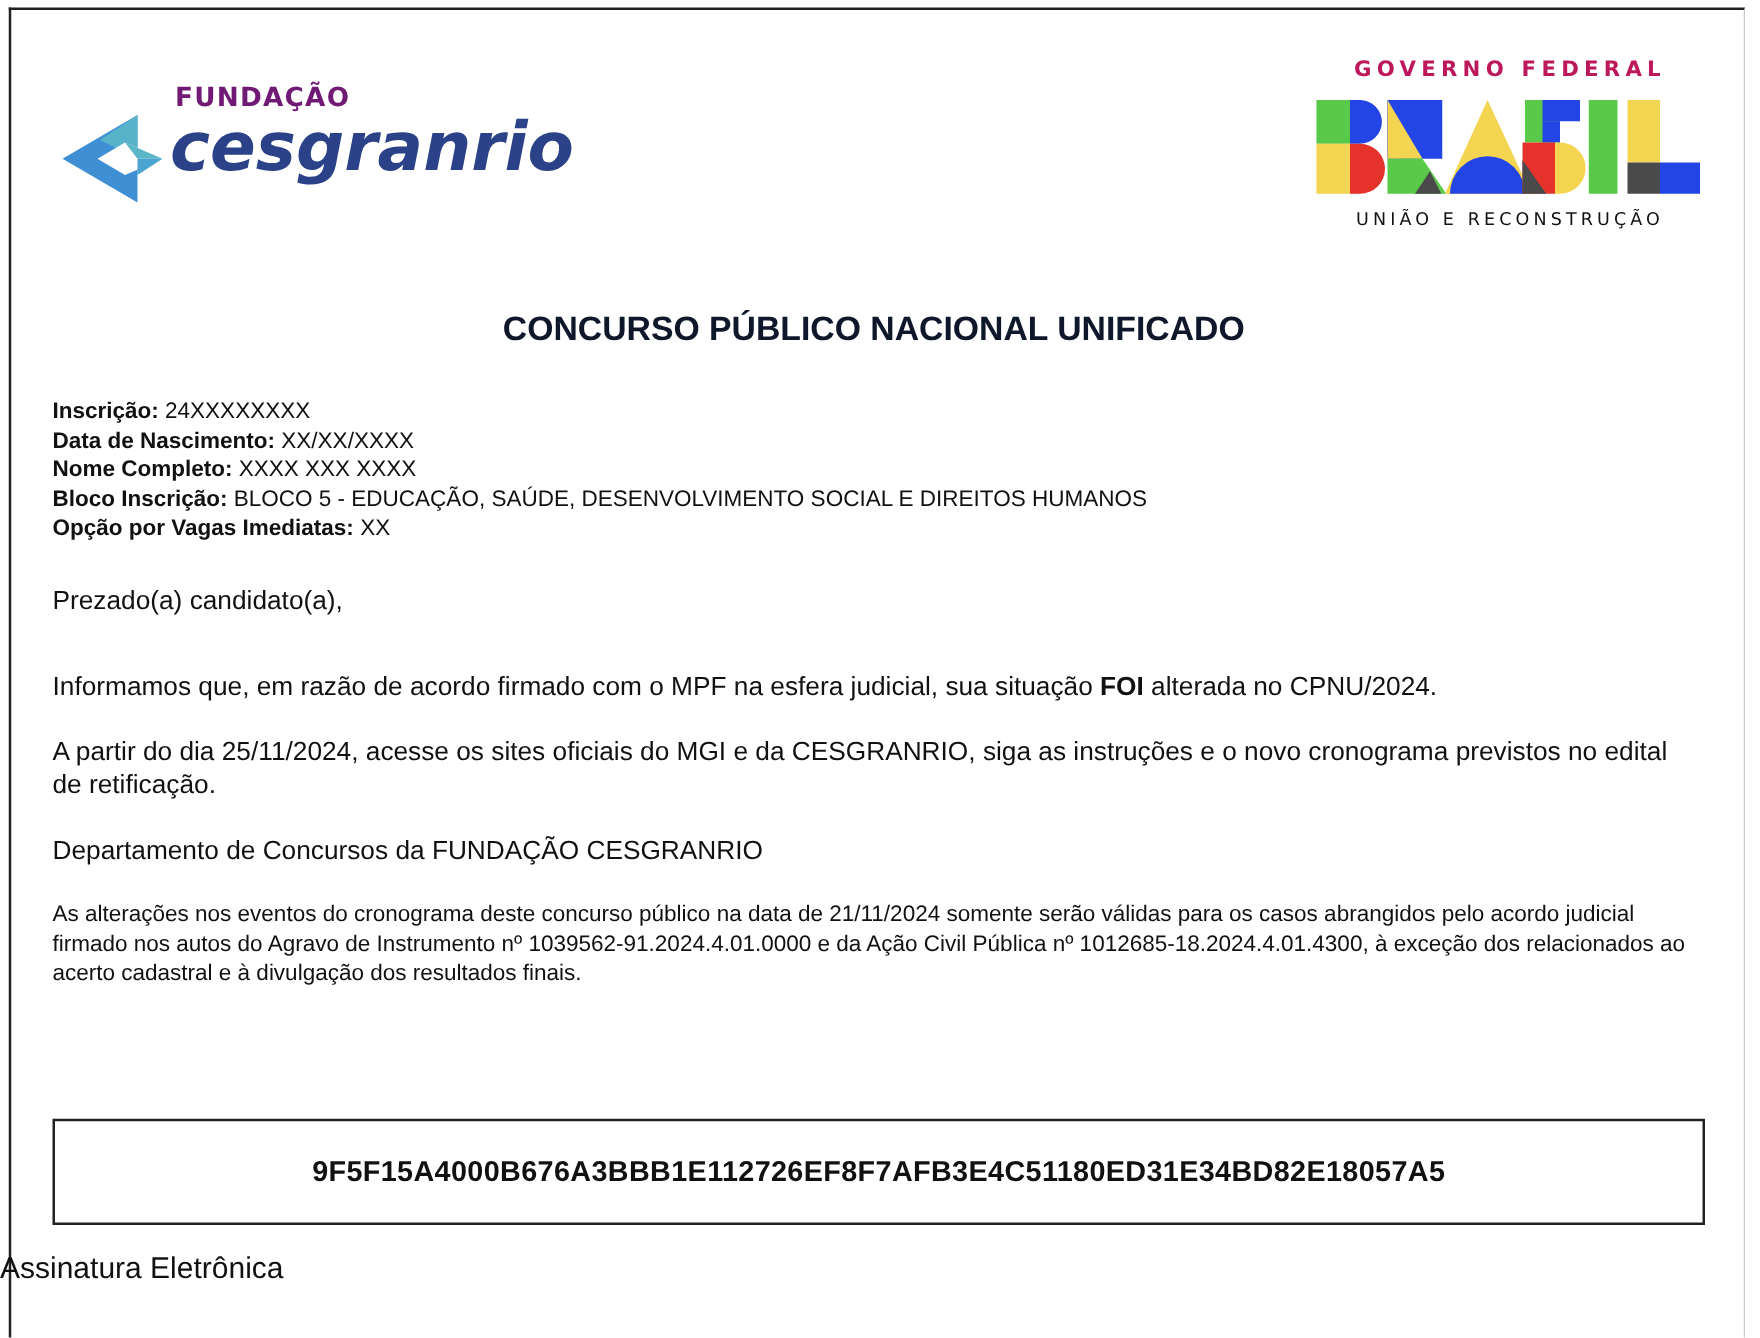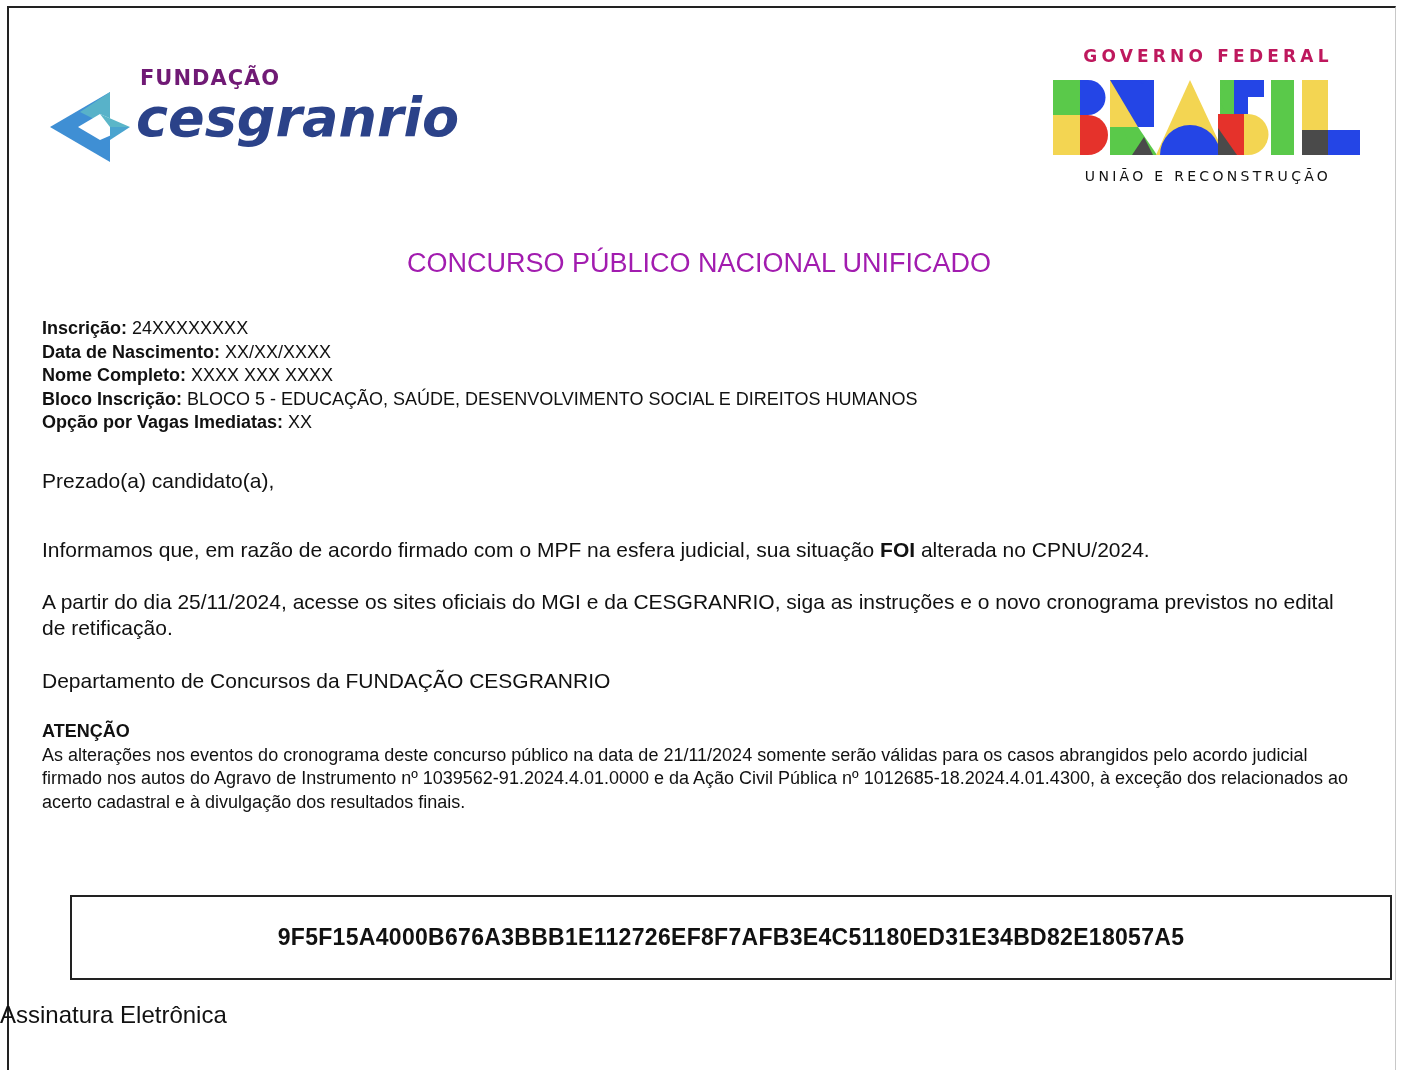--- a/index.html
+++ b/index.html
@@ -16,32 +16,32 @@
                   font-style: italic; color: #2b4289; letter-spacing: 0px;
                   font-family: "DejaVu Sans", sans-serif; }
     .gov-logo { left: 1050px; top: 44px; width: 316px; height: 150px; }
     .gov-top { position: absolute; left: 0; width: 316px; top: 2px; text-align: center;
                font-size: 17px; font-weight: bold; letter-spacing: 4.2px;
                font-family: "DejaVu Sans", sans-serif; color: #be185d; }
     .gov-bottom { position: absolute; left: 0; width: 316px; top: 124px; text-align: center;
                   font-size: 14px; letter-spacing: 3.3px; font-family: "DejaVu Sans", sans-serif; color: #111; }
     .brasil-svg { position: absolute; left: 3px; top: 36px; }
     .title { left: 0; width: 1398px; top: 248px; text-align: center; font-size: 27px;
-             font-weight: normal; color: #a21caf; }
+             font-weight: bold; color: #0f172a; }
     .fields { left: 42px; top: 317px; font-size: 18px; line-height: 23.5px; }
     .fields .lbl { font-weight: bold; }
     .para { left: 42px; font-size: 21px; line-height: 26px; width: 1320px; }
     .p1 { top: 468px; }
     .p2 { top: 537px; }
     .p3 { top: 589px; }
     .p4 { top: 668px; }
     .attn { left: 42px; top: 720px; width: 1330px; font-size: 18px; line-height: 23.5px; }
     .attn-title { font-weight: bold; }
     .sig-box { left: 42px; top: 895px; width: 1322px; height: 85px; box-sizing: border-box;
-               border: 2px solid #222; display: flex; align-items: center; justify-content: center; margin-left: 28px; }
+               border: 2px solid #222; display: flex; align-items: center; justify-content: center; }
     .sig-code { font-size: 23px; font-weight: bold; letter-spacing: 0.3px; color: #111; }
     .sig-label { left: 0; width: 1405px; top: 1001px; font-size: 24px; }
   </style>
 </head>
 <body>
 
 <div class="page"></div>
 
 <div class="abs cesg-logo">
   <svg class="abs" style="left:0;top:30px" width="84" height="70" viewBox="0 0 84 70">
@@ -101,20 +101,19 @@
   <div><span class="lbl">Bloco Inscrição:</span> <span>BLOCO 5 - EDUCAÇÃO, SAÚDE, DESENVOLVIMENTO SOCIAL E DIREITOS HUMANOS</span></div>
   <div><span class="lbl">Opção por Vagas Imediatas:</span> <span>XX</span></div>
 </div>
 
 <div class="abs para p1">Prezado(a) candidato(a),</div>
 <div class="abs para p2"><span>Informamos que, em razão de acordo firmado com o MPF na esfera judicial, sua situação </span><b>FOI</b><span> alterada no CPNU/2024.</span></div>
 <div class="abs para p3">A partir do dia 25/11/2024, acesse os sites oficiais do MGI e da CESGRANRIO, siga as instruções e o novo cronograma previstos no edital de retificação.</div>
 <div class="abs para p4">Departamento de Concursos da FUNDAÇÃO CESGRANRIO</div>
 
 <div class="abs attn">
-  <div class="attn-title">ATENÇÃO</div>
   <div>As alterações nos eventos do cronograma deste concurso público na data de 21/11/2024 somente serão válidas para os casos abrangidos pelo acordo judicial firmado nos autos do Agravo de Instrumento nº 1039562-91.2024.4.01.0000 e da Ação Civil Pública nº 1012685-18.2024.4.01.4300, à exceção dos relacionados ao acerto cadastral e à divulgação dos resultados finais.</div>
 </div>
 
 <div class="abs sig-box">
   <span class="sig-code">9F5F15A4000B676A3BBB1E112726EF8F7AFB3E4C51180ED31E34BD82E18057A5</span>
 </div>
 <div class="abs sig-label">Assinatura Eletrônica</div>
 
 </body></html>

